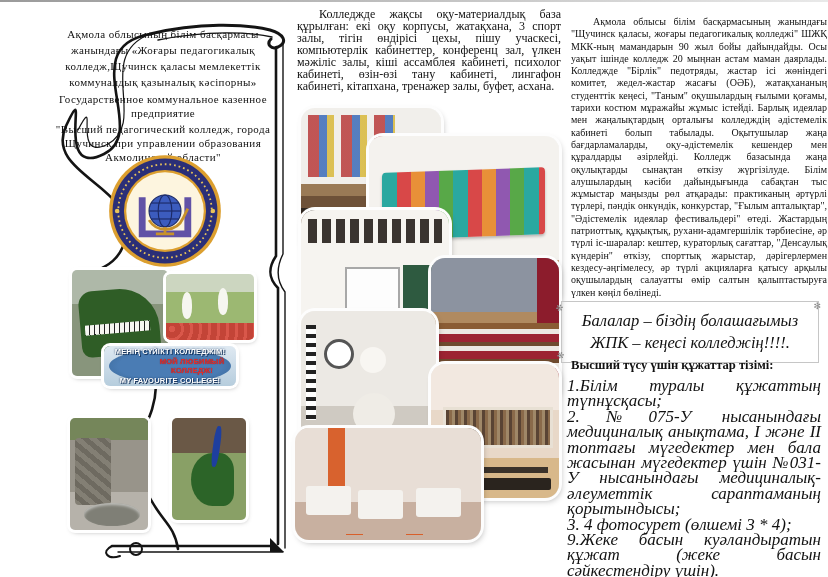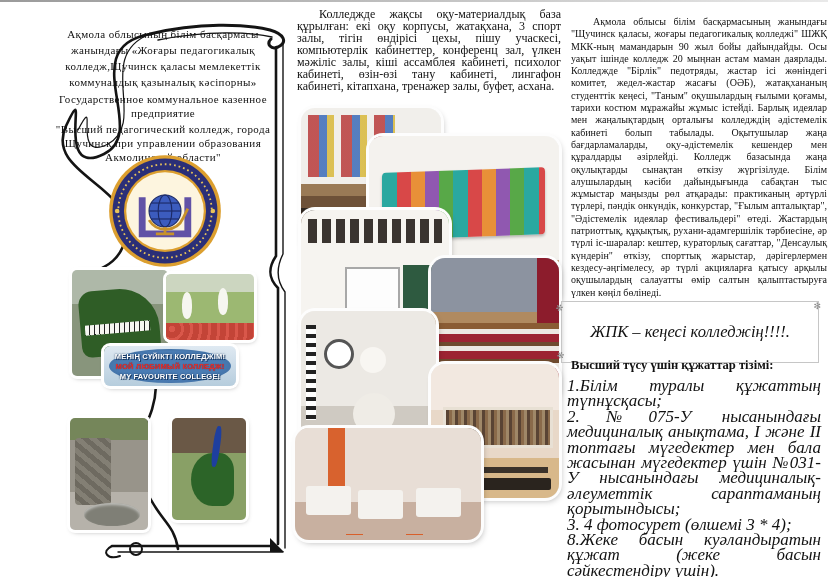--- a/index.html
+++ b/index.html
@@ -45,21 +45,21 @@
     background:#1e3f9e;border-radius:40%;transform:rotate(8deg);}
   .banner{left:96px;top:342px;width:132px;height:40px;position:absolute;border-radius:6px;
     overflow:hidden;background:linear-gradient(180deg,#dfe9f2,#b6cddd);
     box-shadow:0 0 0 3px #fff,1px 2px 5px rgba(0,0,0,.35);
     display:flex;flex-direction:column;justify-content:center;align-items:center;gap:1px;
     font-family:"Liberation Sans","DejaVu Sans",sans-serif;font-weight:bold;text-align:center;}
   .banner::before{content:"";position:absolute;left:4%;top:7%;width:92%;height:86%;
     background:radial-gradient(ellipse at center,#4a7cb4 0 60%,#36628f 100%);border-radius:50%;}
   .banner div{position:relative;z-index:2;font-size:7.5px;letter-spacing:.2px;line-height:9px;}
   .banner .b1{color:#fff;text-shadow:0 0 2px #16345c,1px 1px 0 #16345c;}
-  .banner .b2{color:#e03030;text-shadow:0 0 1px #7a1818;}
+  .banner .b2{color:#e03030;text-shadow:0 0 1px #7a1818;padding-left:44px;}
   .banner .b3{color:#fff;text-shadow:0 0 2px #16345c,1px 1px 0 #16345c;}
   
   .mid-para{position:absolute;left:297px;top:8px;width:264px;margin:0;
     font-size:12px;line-height:12px;text-align:justify;text-indent:22px;}
   .collage{position:absolute;left:293px;top:106px;width:270px;height:436px;}
   .cph{position:absolute;border-radius:14px;overflow:hidden;
     box-shadow:0 0 0 3px #fdfdfd,2px 3px 6px rgba(0,0,0,.28);}
   .c-art{left:8px;top:2px;width:140px;height:146px;
     background:linear-gradient(180deg,#f1efeb 0 52%,#9a7a56 52% 60%,#6e5138 60% 100%);}
   .c-art::before{content:"";position:absolute;left:5%;top:5%;width:62%;height:42%;
@@ -202,24 +202,25 @@
     </div>
   </section>
 
   <section>
     <p class="right-para">Ақмола облысы білім басқармасының жанындағы "Щучинск қаласы, жоғары педагогикалық колледжі" ШЖҚ МКК-ның мамандарын 90 жыл бойы дайындайды. Осы уақыт ішінде колледж 20 мыңнан астам маман даярлады. Колледжде "Бірлік" педотряды, жастар ісі жөніндегі комитет, жедел-жастар жасағы (ОӘБ), жатақхананың студенттік кеңесі, "Таным" оқушылардың ғылыми қоғамы, тарихи костюм мұражайы жұмыс істейді. Барлық идеялар мен жаңалықтардың орталығы колледждің әдістемелік кабинеті болып табылады. Оқытушылар жаңа бағдарламаларды, оқу-әдістемелік кешендер мен құралдарды әзірлейді. Колледж базасында жаңа оқулықтарды сынақтан өткізу жүргізілуде. Білім алушылардың кәсіби дайындығында сабақтан тыс жұмыстар маңызды рөл атқарады: практиканың әртүрлі түрлері, пәндік онкүндік, конкурстар, "Ғылым апталықтар", "Әдістемелік идеялар фестивальдері" өтеді. Жастардың патриоттық, құқықтық, рухани-адамгершілік тәрбиесіне, әр түрлі іс-шаралар: кештер, кураторлық сағаттар, "Денсаулық күндерін" өткізу, спорттық жарыстар, дәрігерлермен кездесу-әңгімелесу, әр түрлі акцияларға қатысу арқылы оқушылардың салауатты өмір салтын қалыптастыруға үлкен көңіл бөлінеді.</p>
 
     <div class="slogan-box">
       <span class="orn orn-tr">✻</span>
       <span class="orn orn-tl">✻</span>
       <span class="orn orn-bl">✻</span>
+      <div>Балалар – біздің болашағымыз</div>
       <div>ЖПК – кеңесі колледжің!!!!.</div>
     </div>
 
     <div class="docs">
       <div class="docs-heading">Высший түсу үшін құжаттар тізімі:</div>
       <div class="doc-item">1.Білім туралы құжаттың түпнұсқасы;</div>
       <div class="doc-item">2.№075-У нысанындағы медициналық анықтама, I және II топтағы мүгедектер мен бала жасынан мүгедектер үшін №031-У нысанындағы медициналық-әлеуметтік сараптаманың қорытындысы;</div>
       <div class="doc-item">3. 4 фотосурет (өлшемі 3 * 4);</div>
-      <div class="doc-item">8.Жеке басын куәландыратын құжат (жеке басын сәйкестендіру үшін).</div>
+      <div class="doc-item">9.Жеке басын куәландыратын құжат (жеке басын сәйкестендіру үшін).</div>
     </div>
   </section>
 </div>
 
 </body></html>

